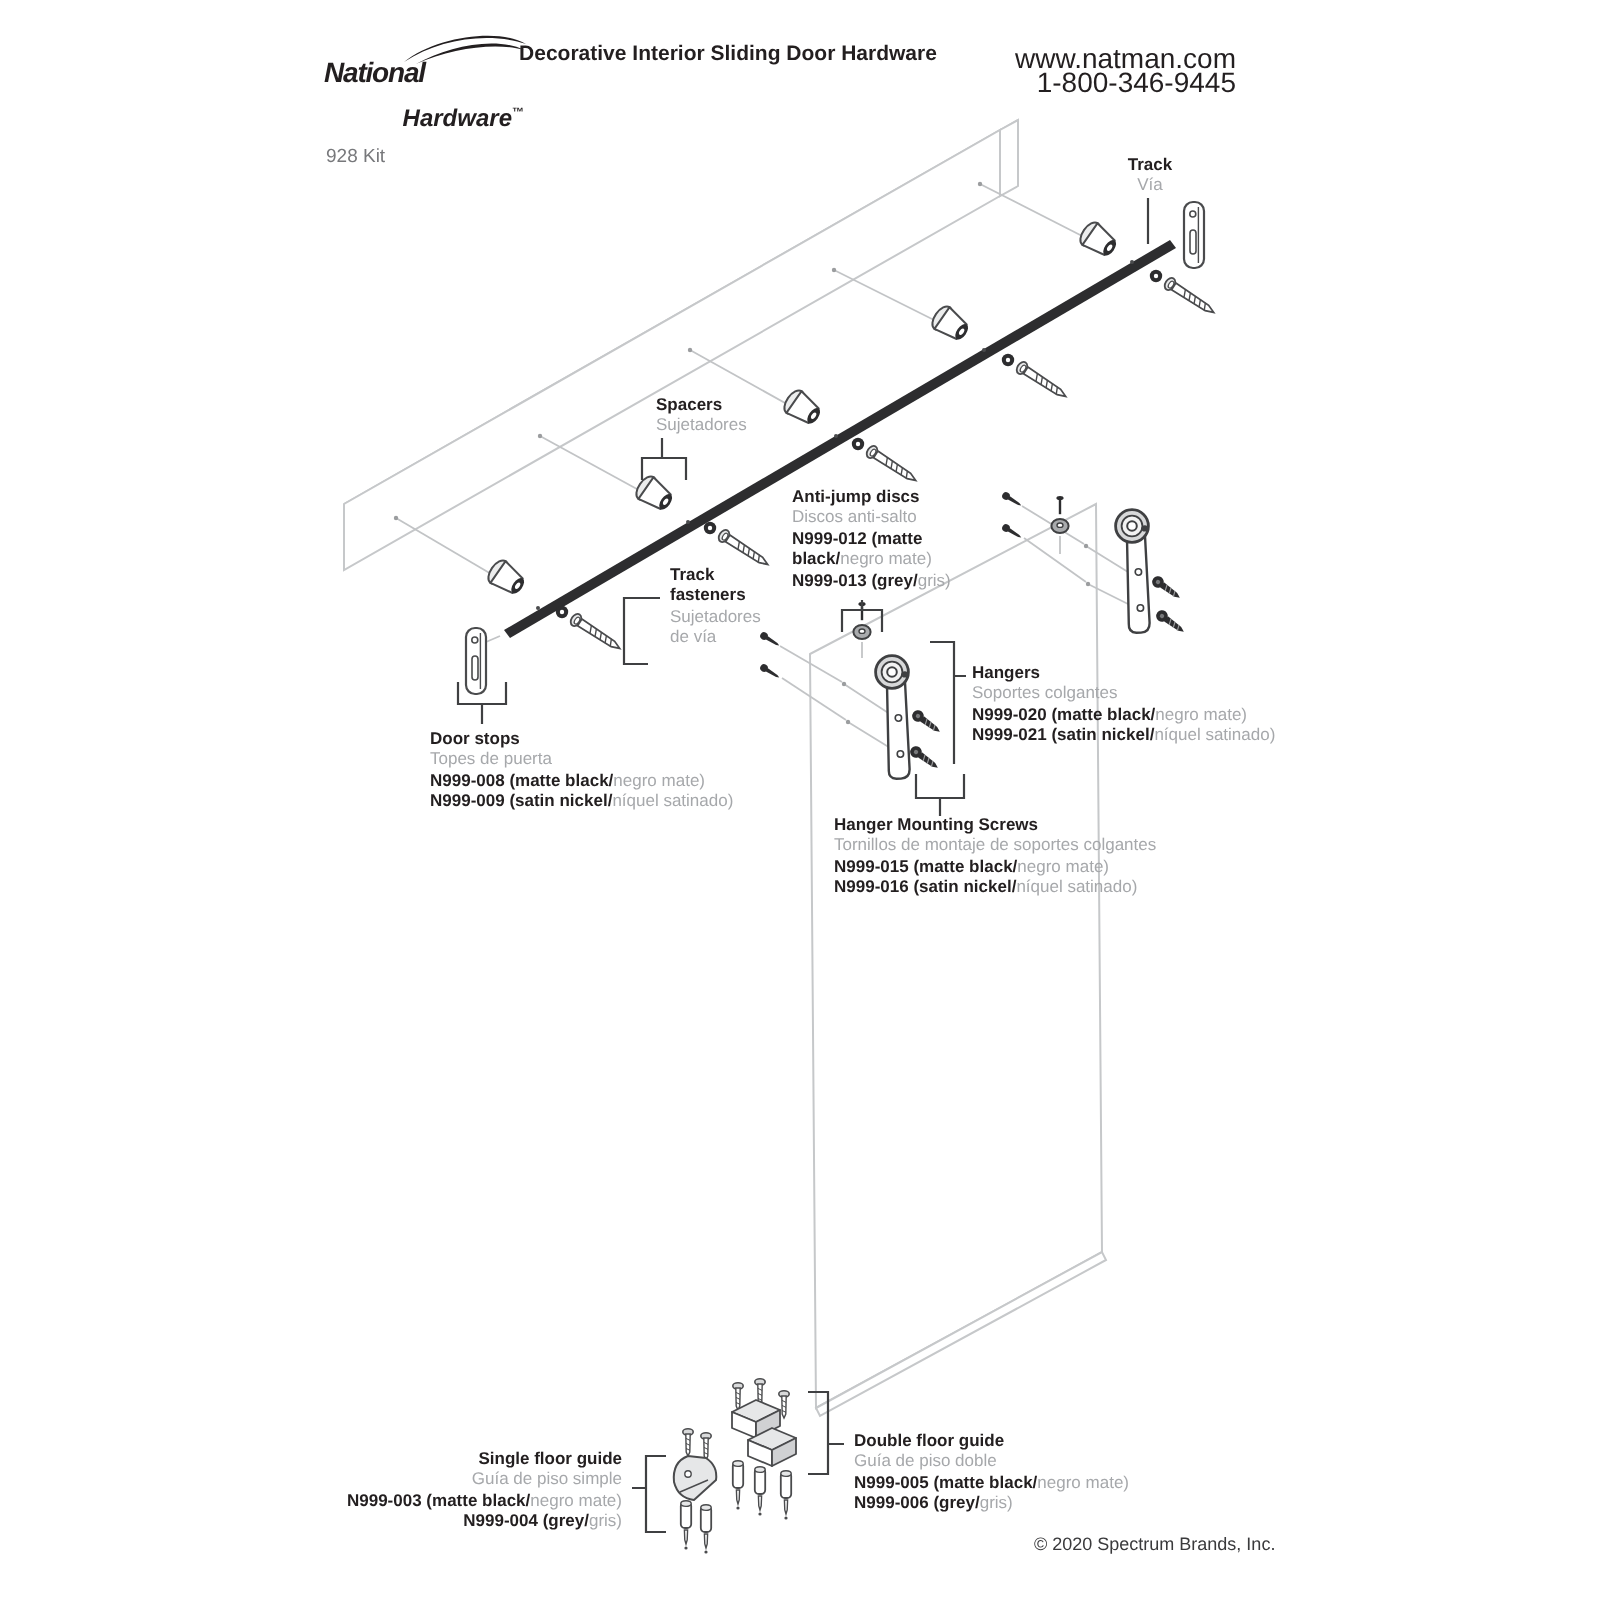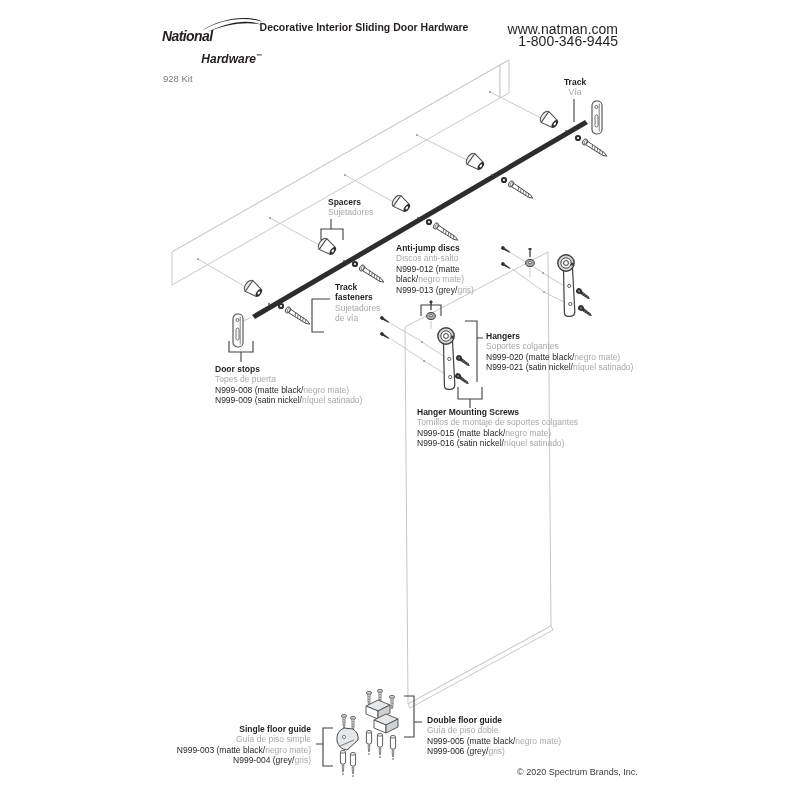--- a/index.html
+++ b/index.html
@@ -11,21 +11,21 @@
   .brand-name{left:162px;top:28px;font-size:14px;font-weight:bold;font-style:italic;letter-spacing:-0.6px;color:#231f20;}
   .brand-sub{left:163px;top:52px;width:99px;text-align:right;font-size:12px;font-weight:bold;font-style:italic;color:#231f20;}
   .brand-tm{font-size:6px;vertical-align:super;font-style:normal;}
   .kit{left:163px;top:73px;font-size:9.5px;color:#77787b;}
   .doc-title{left:0;top:21px;width:728px;text-align:center;font-size:10.5px;font-weight:bold;letter-spacing:0;color:#231f20;}
   .contact{left:480px;top:23px;width:138px;text-align:right;font-size:14px;line-height:12px;color:#231f20;}
   
   .lbl{position:absolute;font-size:8.5px;line-height:10.4px;color:#231f20;white-space:nowrap;}
   .lbl .en{font-weight:bold;}
   .lbl .es{color:#a6a8ab;}
-  .lbl .b{font-weight:normal;color:#231f20;}
+  .lbl .b{font-weight:bold;color:#231f20;}
   .lbl .g{color:#a6a8ab;font-weight:normal;}
   .lbl.center{text-align:center;}
   .lbl.right{text-align:right;}
   .copyright{left:517px;top:767px;font-size:9px;color:#3a3a3c;}
 </style>
 </head>
 <body>
 
 <div id="page">
 

